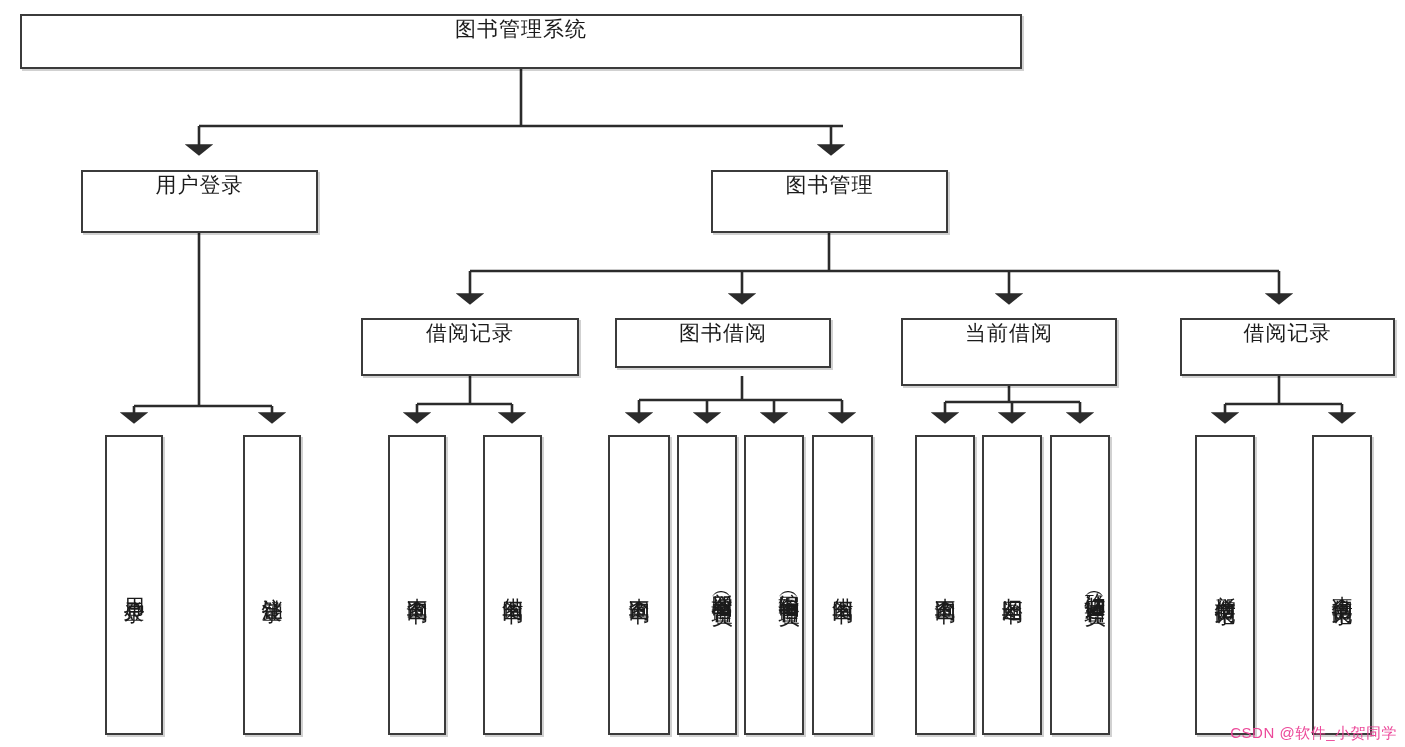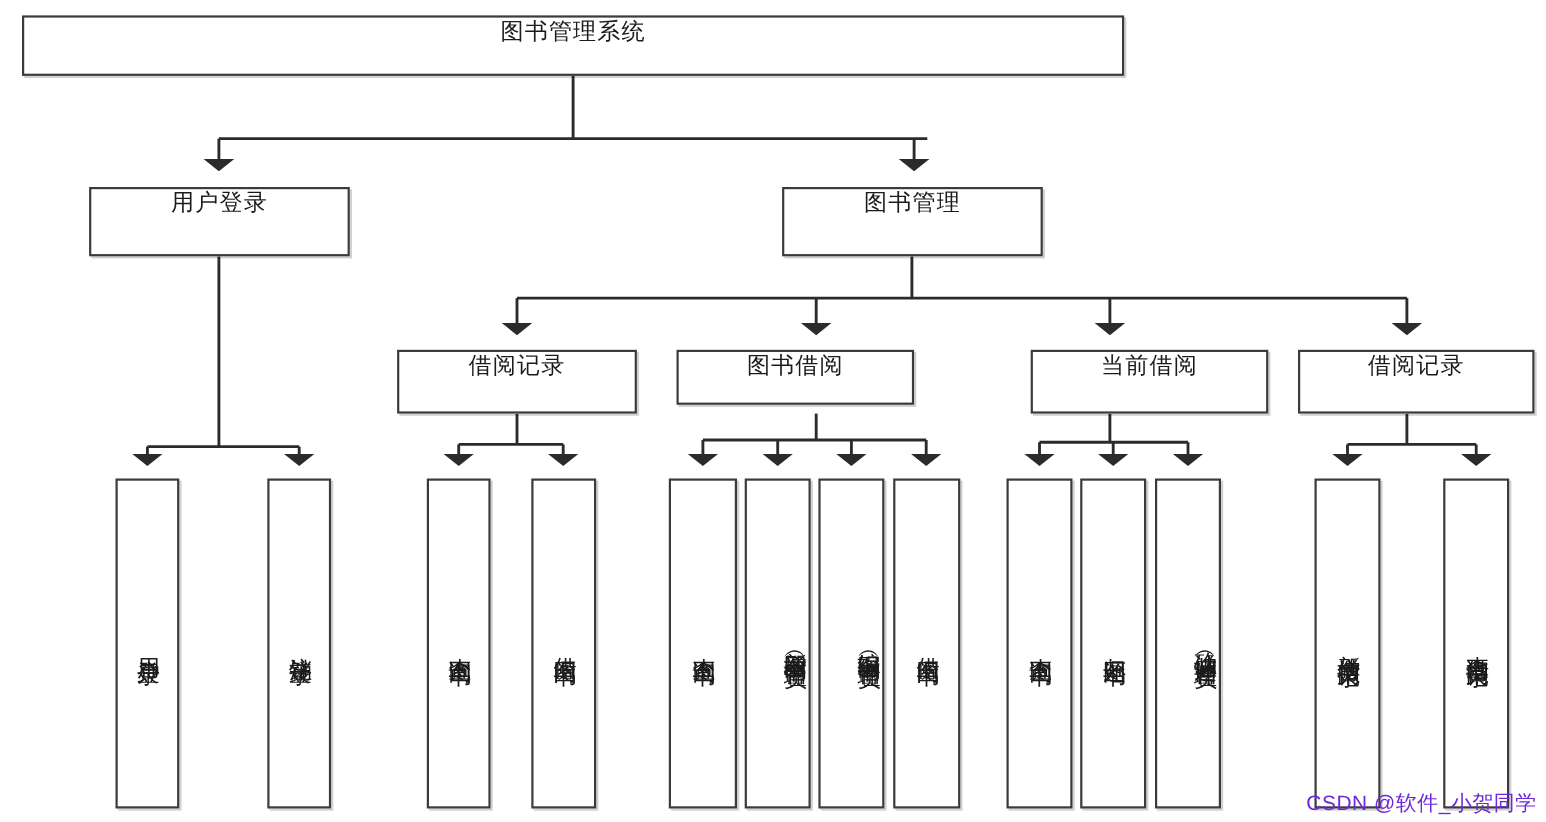--- a/index.html
+++ b/index.html
@@ -55,22 +55,22 @@
     align-items: center;
   }
   .node-label {
     display: block;
     white-space: pre-wrap;
   }
   #watermark {
     position: absolute;
     right: 8px;
     bottom: 4px;
-    font-size: 19px;
-    color: #6d28d9;
+    font-size: 15px;
+    color: #ec4899;
     letter-spacing: 0.5px;
     white-space: nowrap;
   }
 </style>
 </head>
 <body>
 
 <div id="canvas">
 
   <svg id="wires" viewBox="0 0 1405 747">
@@ -133,21 +133,21 @@
   <div class="node horiz" style="left:711px; top:170px; width:237px; height:63px;">
     <span class="node-label">图书管理</span>
   </div>
 
   <div class="node horiz" style="left:361px; top:318px; width:218px; height:58px;">
     <span class="node-label">借阅记录</span>
   </div>
   <div class="node horiz" style="left:615px; top:318px; width:216px; height:50px;">
     <span class="node-label">图书借阅</span>
   </div>
-  <div class="node horiz" style="left:901px; top:318px; width:216px; height:58px;margin-left:36px;">
+  <div class="node horiz" style="left:901px; top:318px; width:216px; height:68px;">
     <span class="node-label">当前借阅</span>
   </div>
   <div class="node horiz" style="left:1180px; top:318px; width:215px; height:58px;">
     <span class="node-label">借阅记录</span>
   </div>
 
   <div class="node vert" style="left:105px; top:435px; width:58px; height:300px; align-items:center;">
     <span class="node-label">用户登录</span>
   </div>
   <div class="node vert" style="left:243px; top:435px; width:58px; height:300px; align-items:center;">

